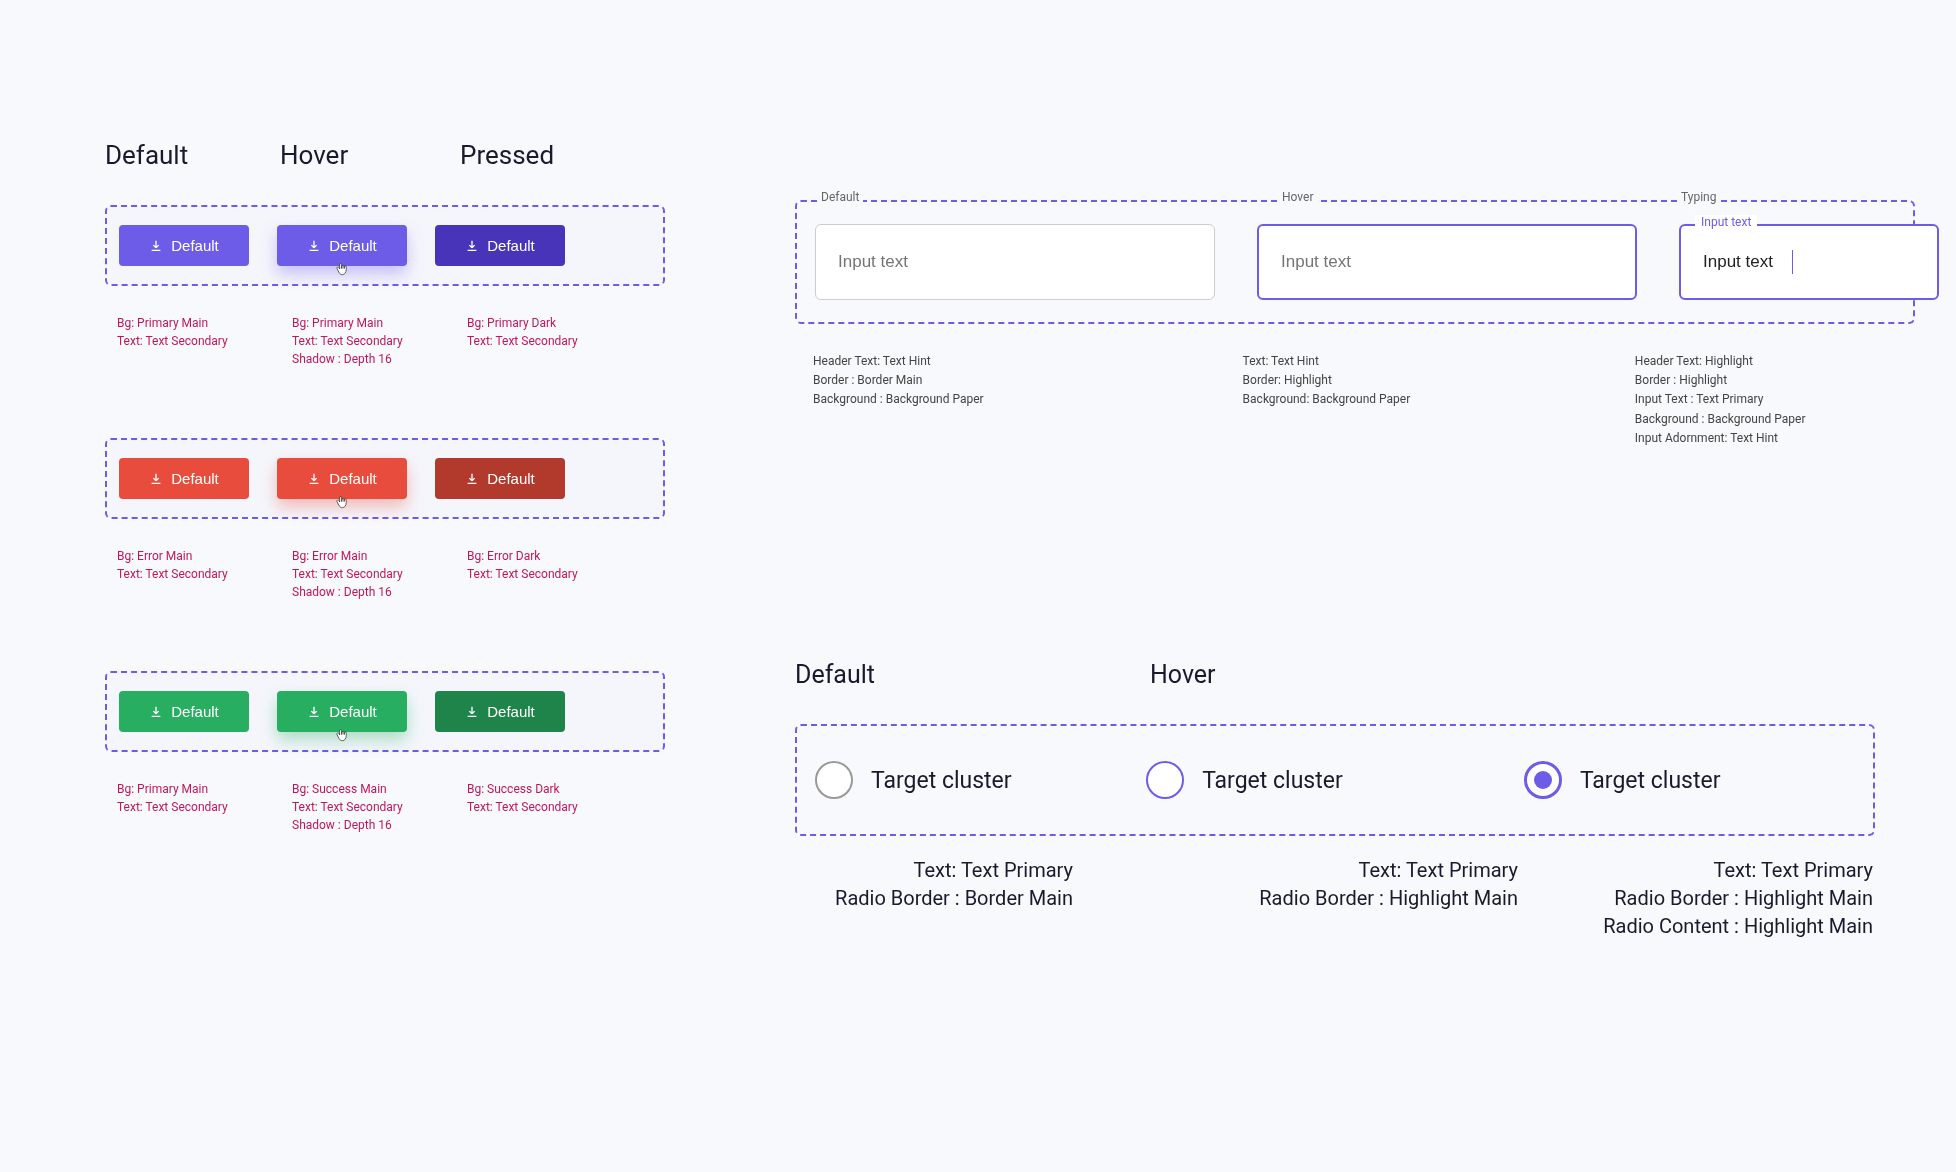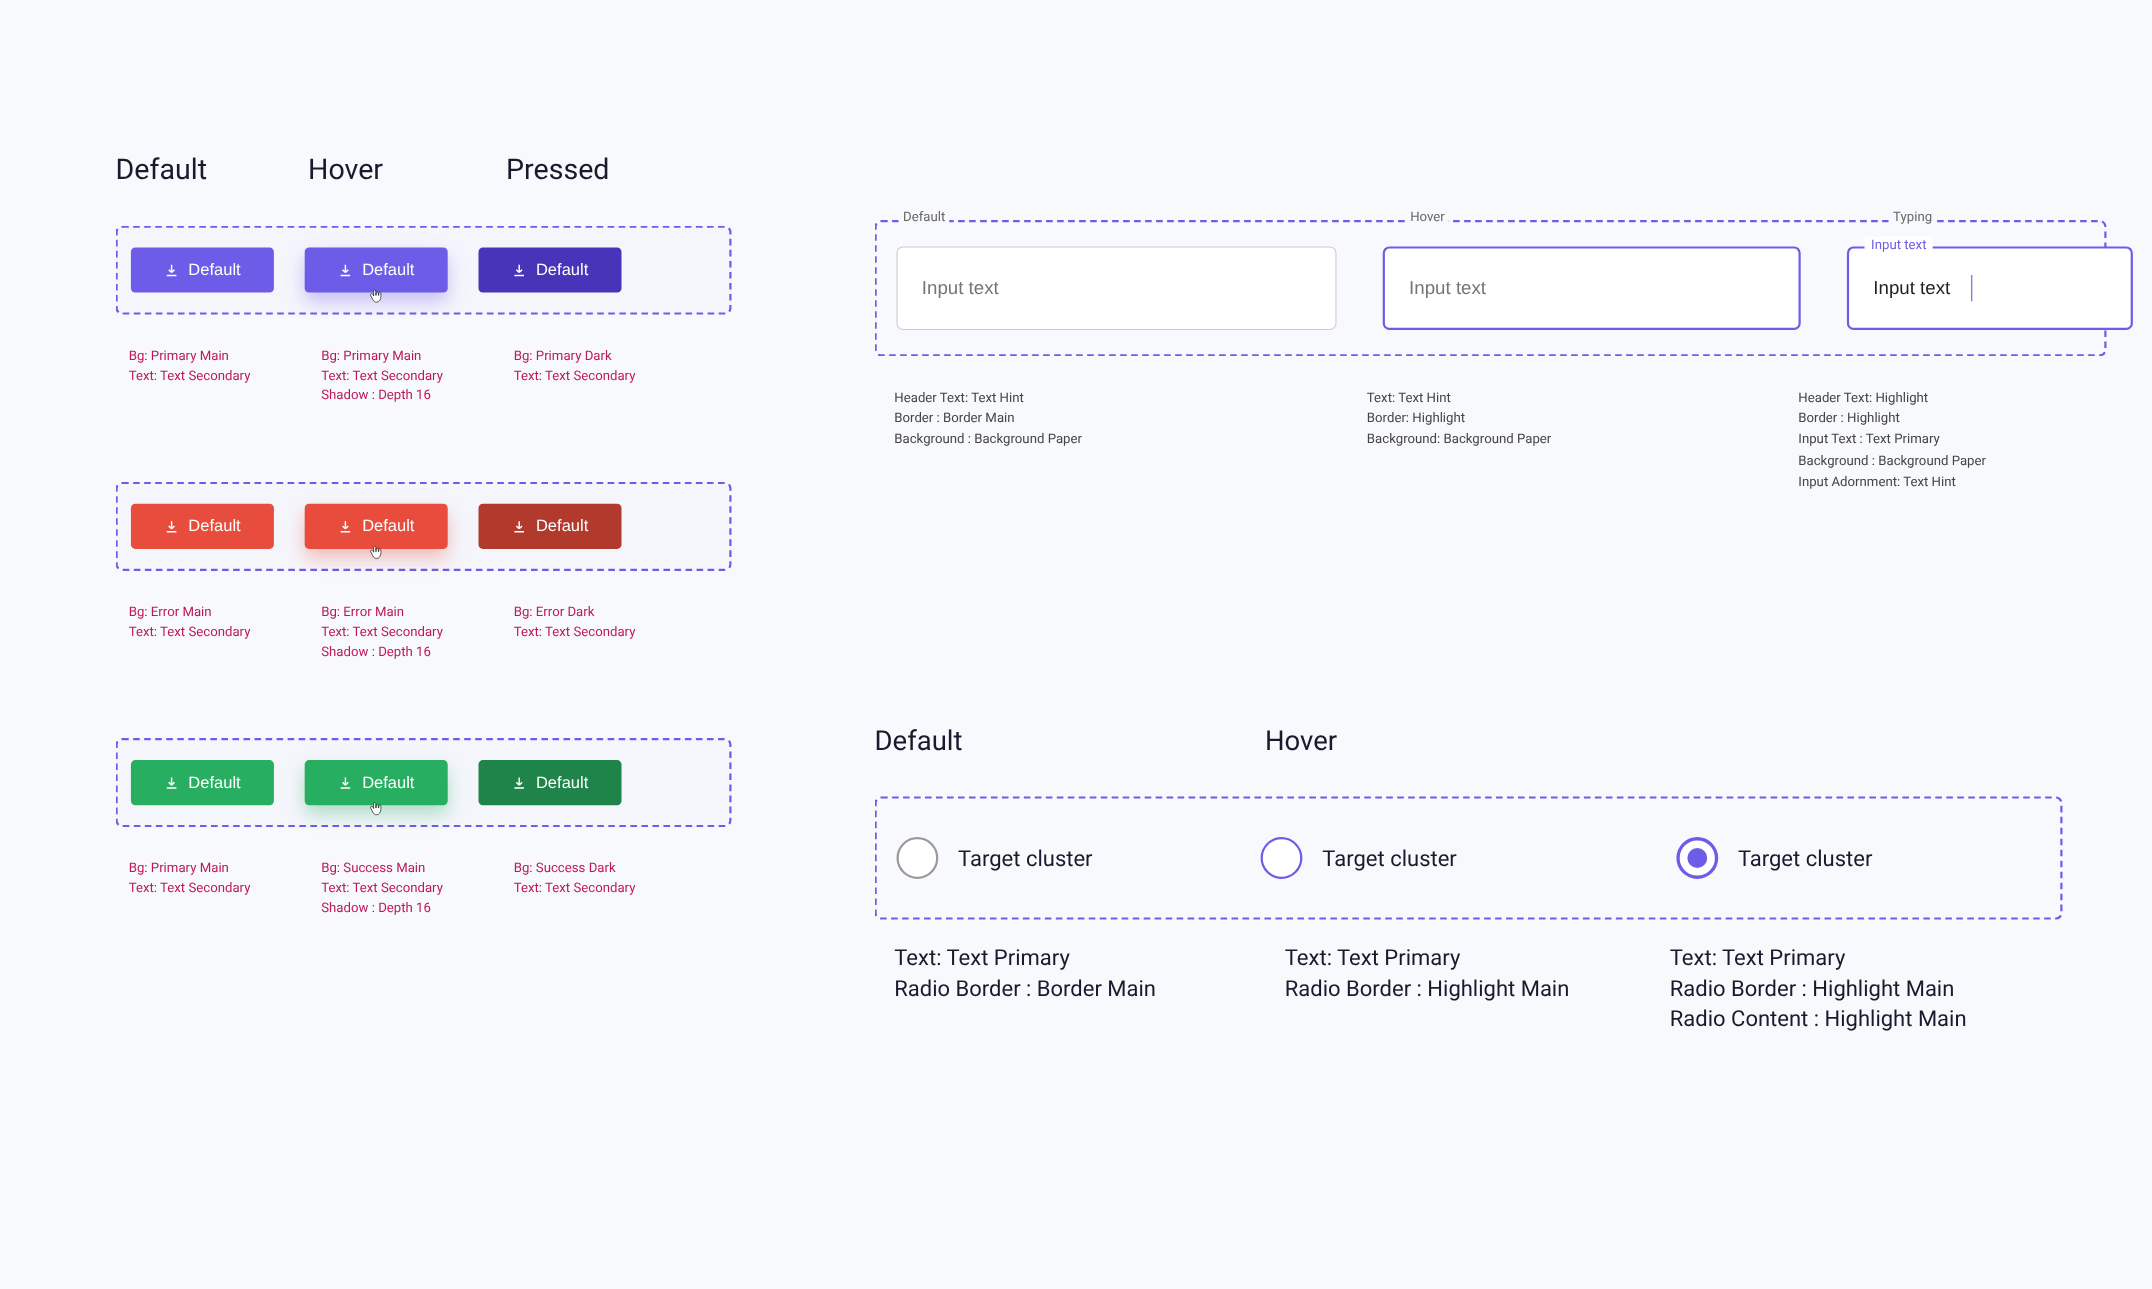--- a/index.html
+++ b/index.html
@@ -103,21 +103,21 @@
   .input-state-label {
     position: absolute;
     font-size: 12px;
     color: #666;
     background: #f8f9fc;
     padding: 0 4px;
     top: 0;
   }
   .lbl-default { left: 22px; }
   .lbl-hover { left: 483px; }
-  .lbl-typing { left: 922px; }
+  .lbl-typing { left: 882px; }
   .input-row-container {
     border: 2px dashed #6c5ce7;
     border-radius: 6px;
     padding: 22px 18px;
     display: flex;
     gap: 42px;
     margin-top: -10px;
   }
   .text-input-wrap {
     position: relative;
@@ -208,26 +208,27 @@
   .radio-circle.default { border: 2px solid #999; }
   .radio-circle.hover { border: 2px solid #6c5ce7; }
   .radio-circle.selected { border: 3px solid #6c5ce7; }
   .radio-dot {
     width: 18px;
     height: 18px;
     border-radius: 50%;
     background: #6c5ce7;
   }
   .radio-label {
-    font-size: 20px;
+    font-size: 23px;
     color: #1a1a2e;
   }
   .radio-spec-row {
     display: flex;
     padding-left: 18px;
+    text-align: right;
   }
   .radio-spec-col {
     width: 355px;
     font-size: 20px;
     color: #1a1a2e;
     line-height: 1.4;
   }
   .radio-spec-col.c2 { width: 405px; }
 </style>
 </head>

